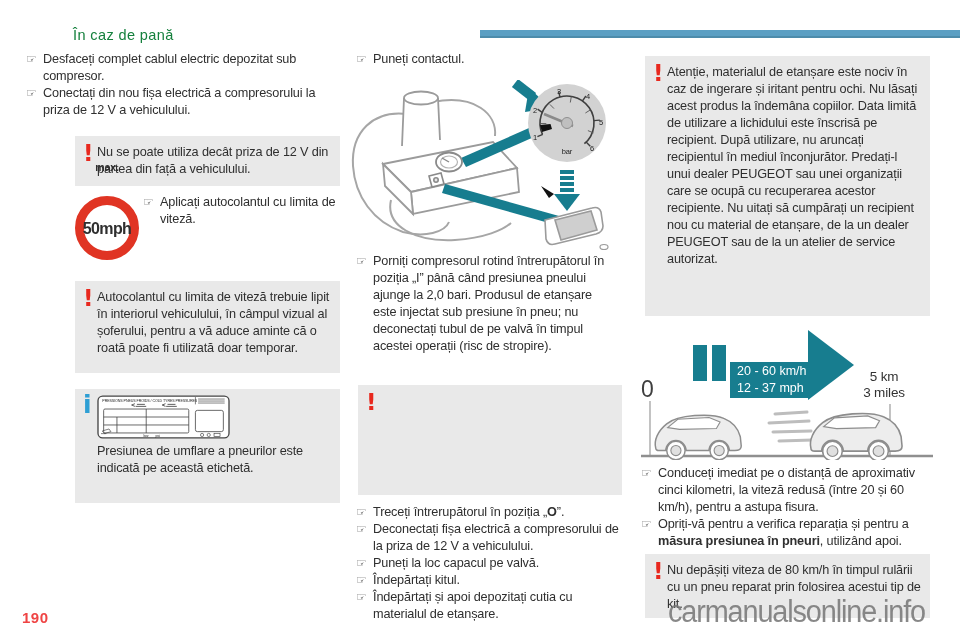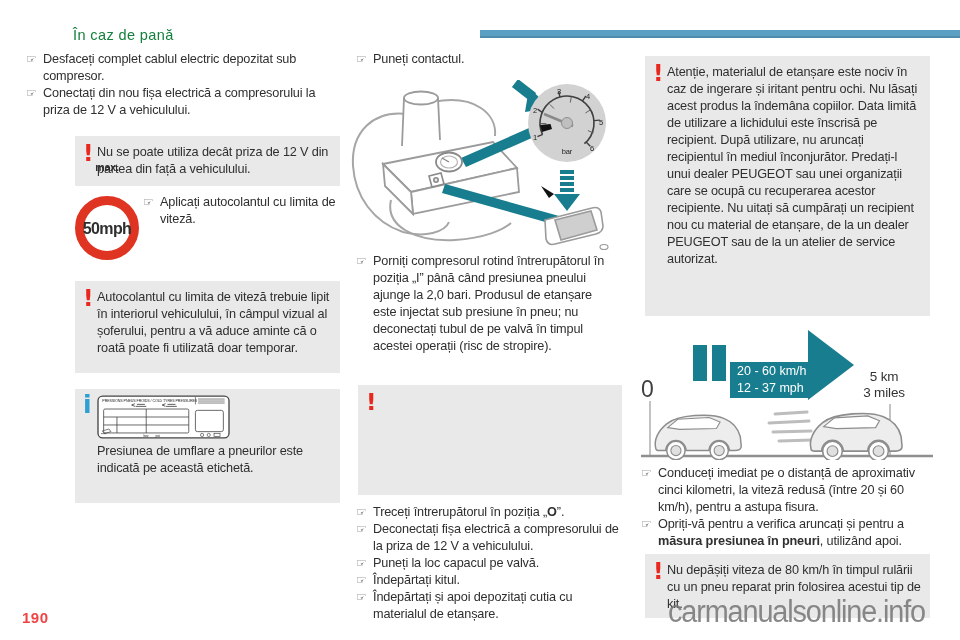--- a/index.html
+++ b/index.html
@@ -313,21 +313,21 @@
     </svg>
   </div>
 
   <div class="abs" style="left:641px;top:465px;width:298px;">
     <div class="bullet">
       <span class="hand">☞</span>
       <div class="btxt">Conduceți imediat pe o distanță de aproximativ cinci kilometri, la viteză redusă (între 20 și 60 km/h), pentru a astupa fisura.</div>
     </div>
     <div class="bullet">
       <span class="hand">☞</span>
-      <div class="btxt"><span>Opriți-vă pentru a verifica aruncați și pentru a </span><span class="bold">măsura presiunea în pneuri</span><span>, utilizând apoi.</span></div>
+      <div class="btxt"><span>Opriți-vă pentru a verifica reparația și pentru a </span><span class="bold">măsura presiunea în pneuri</span><span>, utilizând apoi.</span></div>
     </div>
   </div>
 
   <div class="warnbox" style="left:645px;top:554px;width:285px;height:64px;">
     <span class="bang">!</span>
     <div>Nu depășiți viteza de 80 km/h în timpul rulării cu un pneu reparat prin folosirea acestui tip de kit.</div>
   </div>
 
   <div class="abs watermark" style="left:668px;top:603px;">carmanualsonline.info</div>
 

